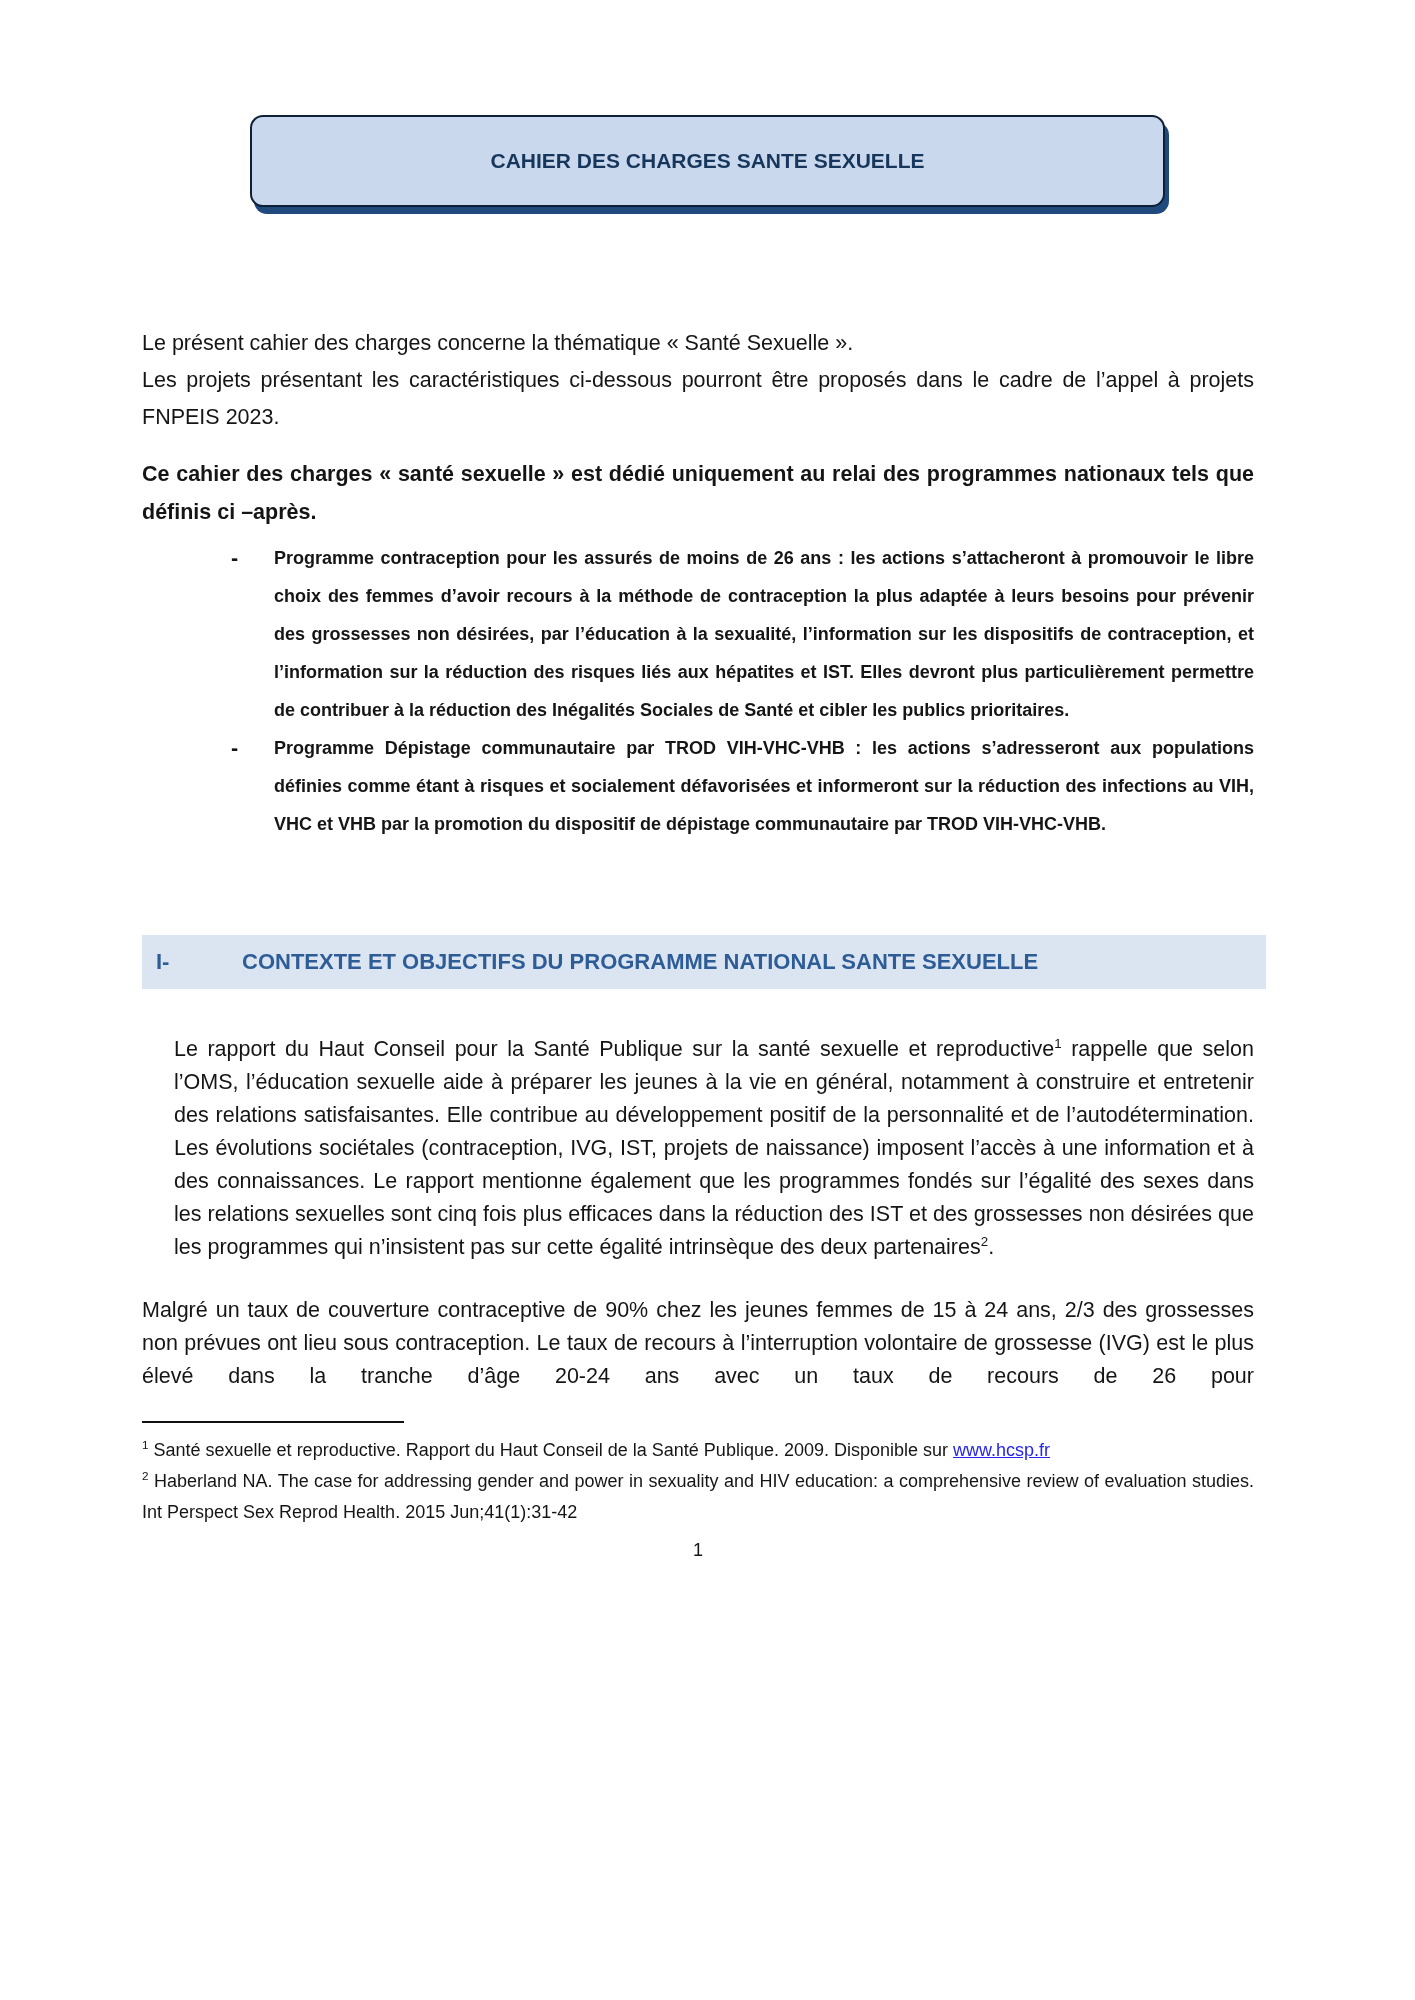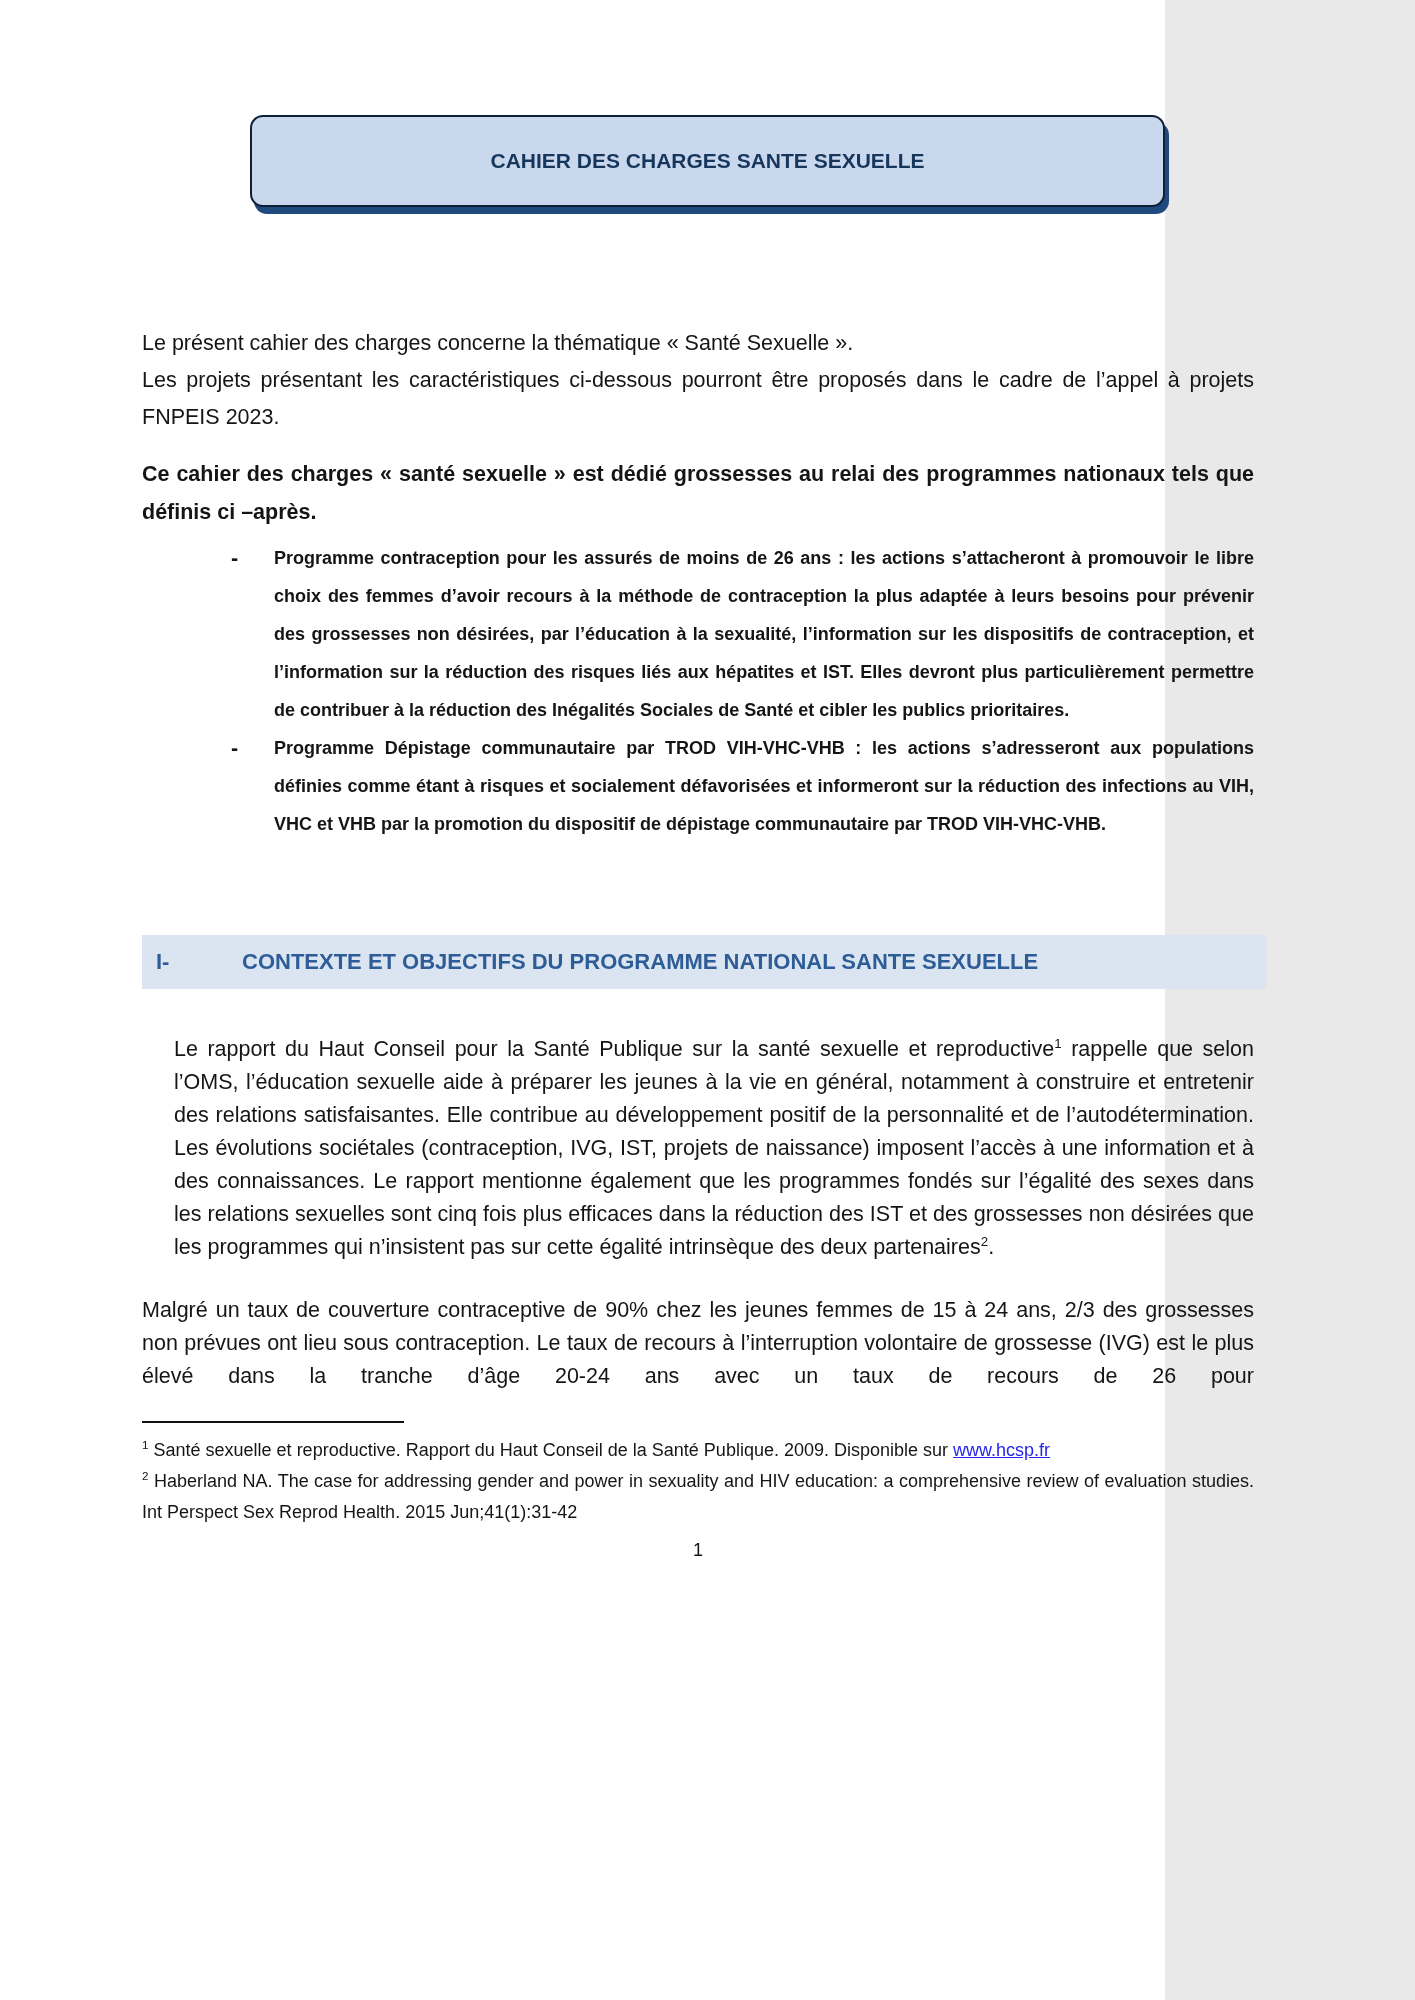--- a/index.html
+++ b/index.html
@@ -6,21 +6,21 @@
   html,body { background:#e9e9e9; }
   body {
     width:1415px; height:2000px;
     font-family:"Liberation Sans", sans-serif;
     color:#151515;
     position:relative;
     overflow:hidden;
   }
   .page {
     position:absolute; left:0; top:0;
-    width:1165px; height:2000px;
+    width:1415px; height:2000px;
     background:#ffffff;
   }
 
   
   .title-box {
     position:absolute; left:250px; top:115px;
     width:915px; min-height:92px;
     background:#c9d8ed;
     border:2px solid #0e2038;
     border-radius:13px;
@@ -113,21 +113,21 @@
 <div class="page">
 
   <div class="title-box">
     <div class="title-line">CAHIER DES CHARGES SANTE SEXUELLE</div>
   </div>
 
   <div class="content">
 
     <p class="para"><span>Le présent cahier des charges concerne la thématique « Santé Sexuelle ».</span><br><span>Les projets présentant les caractéristiques ci-dessous pourront être proposés dans le cadre de l’appel à projets FNPEIS 2023.</span></p>
 
-    <p class="para bold mt-sm">Ce cahier des charges  « santé sexuelle » est dédié grossesses au relai des programmes nationaux tels que définis ci –après.</p>
+    <p class="para bold mt-sm">Ce cahier des charges  « santé sexuelle » est dédié uniquement au relai des programmes nationaux tels que définis ci –après.</p>
 
 
     <div class="bullet-list">
       <div class="bullet-item">
         <span class="bullet-marker">-</span>
         <span class="bullet-text">Programme contraception pour les assurés de moins de 26 ans : les actions s’attacheront à promouvoir le libre choix des femmes d’avoir recours à la méthode de contraception la plus adaptée à leurs besoins pour prévenir des grossesses non désirées, par l’éducation à la sexualité, l’information sur les dispositifs de contraception, et l’information sur la réduction des risques liés aux hépatites et IST. Elles devront plus particulièrement permettre de contribuer à la réduction des Inégalités Sociales de Santé et cibler les publics prioritaires.</span>
       </div>
       <div class="bullet-item">
         <span class="bullet-marker">-</span>
         <span class="bullet-text">Programme Dépistage communautaire par TROD VIH-VHC-VHB : les actions s’adresseront aux populations définies comme étant à risques et socialement défavorisées et informeront sur la réduction des infections au VIH, VHC et VHB par la promotion du dispositif de dépistage communautaire par TROD VIH-VHC-VHB.</span>

